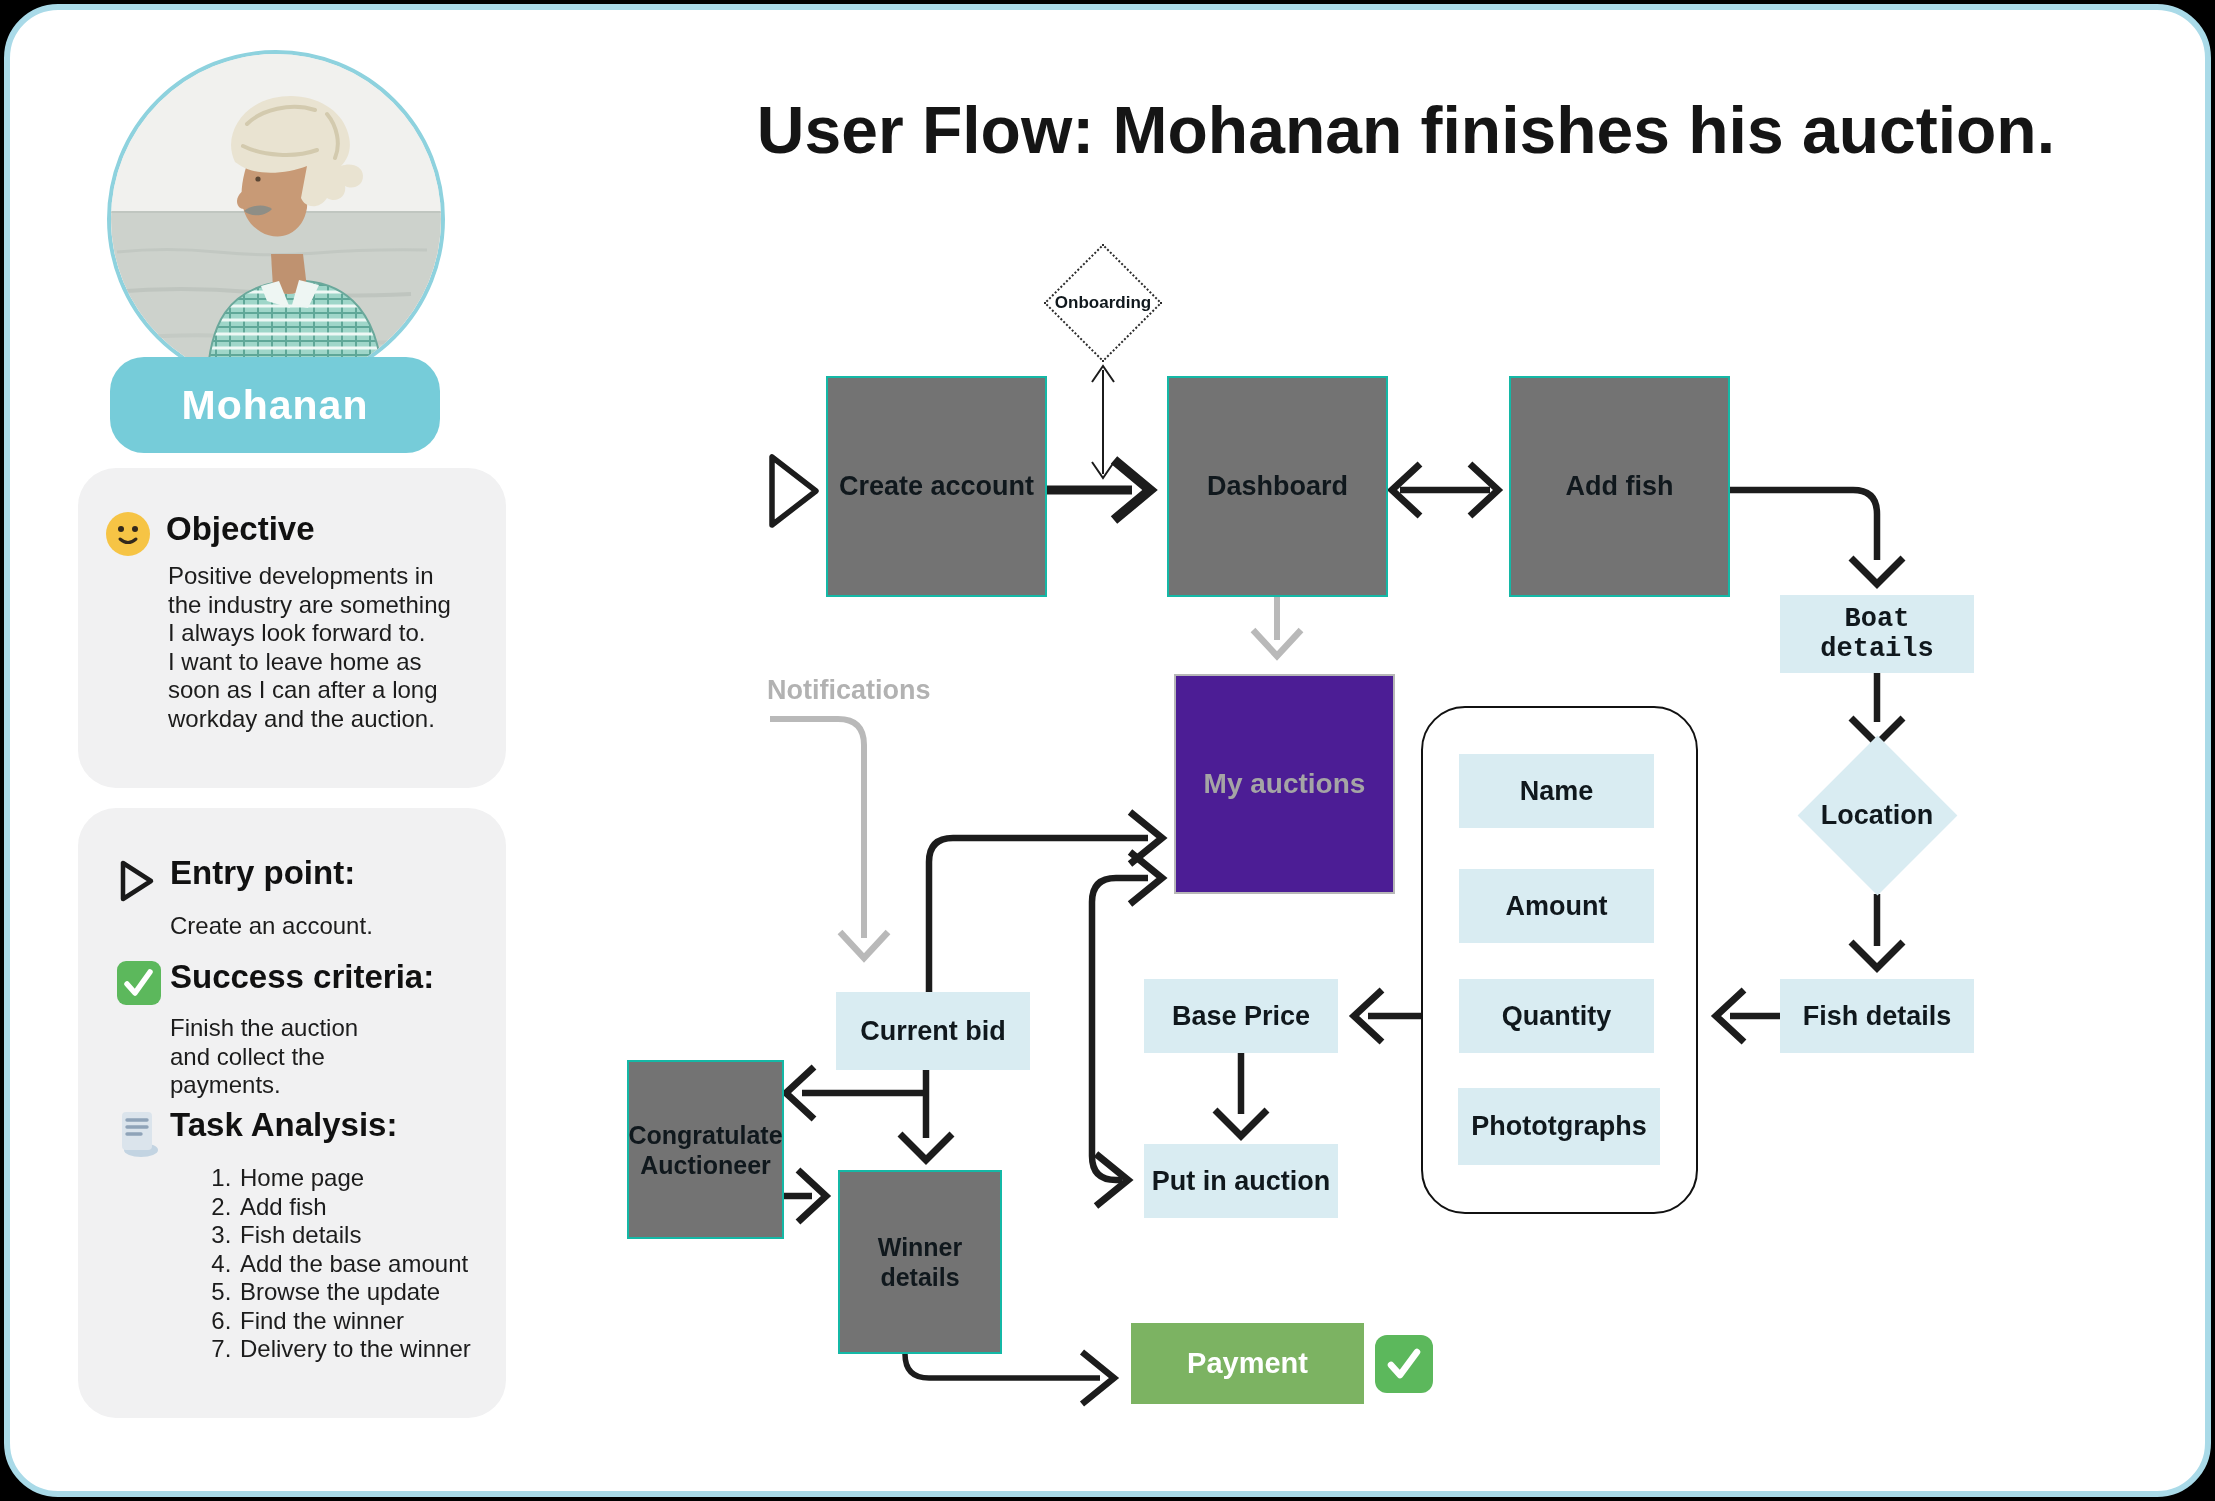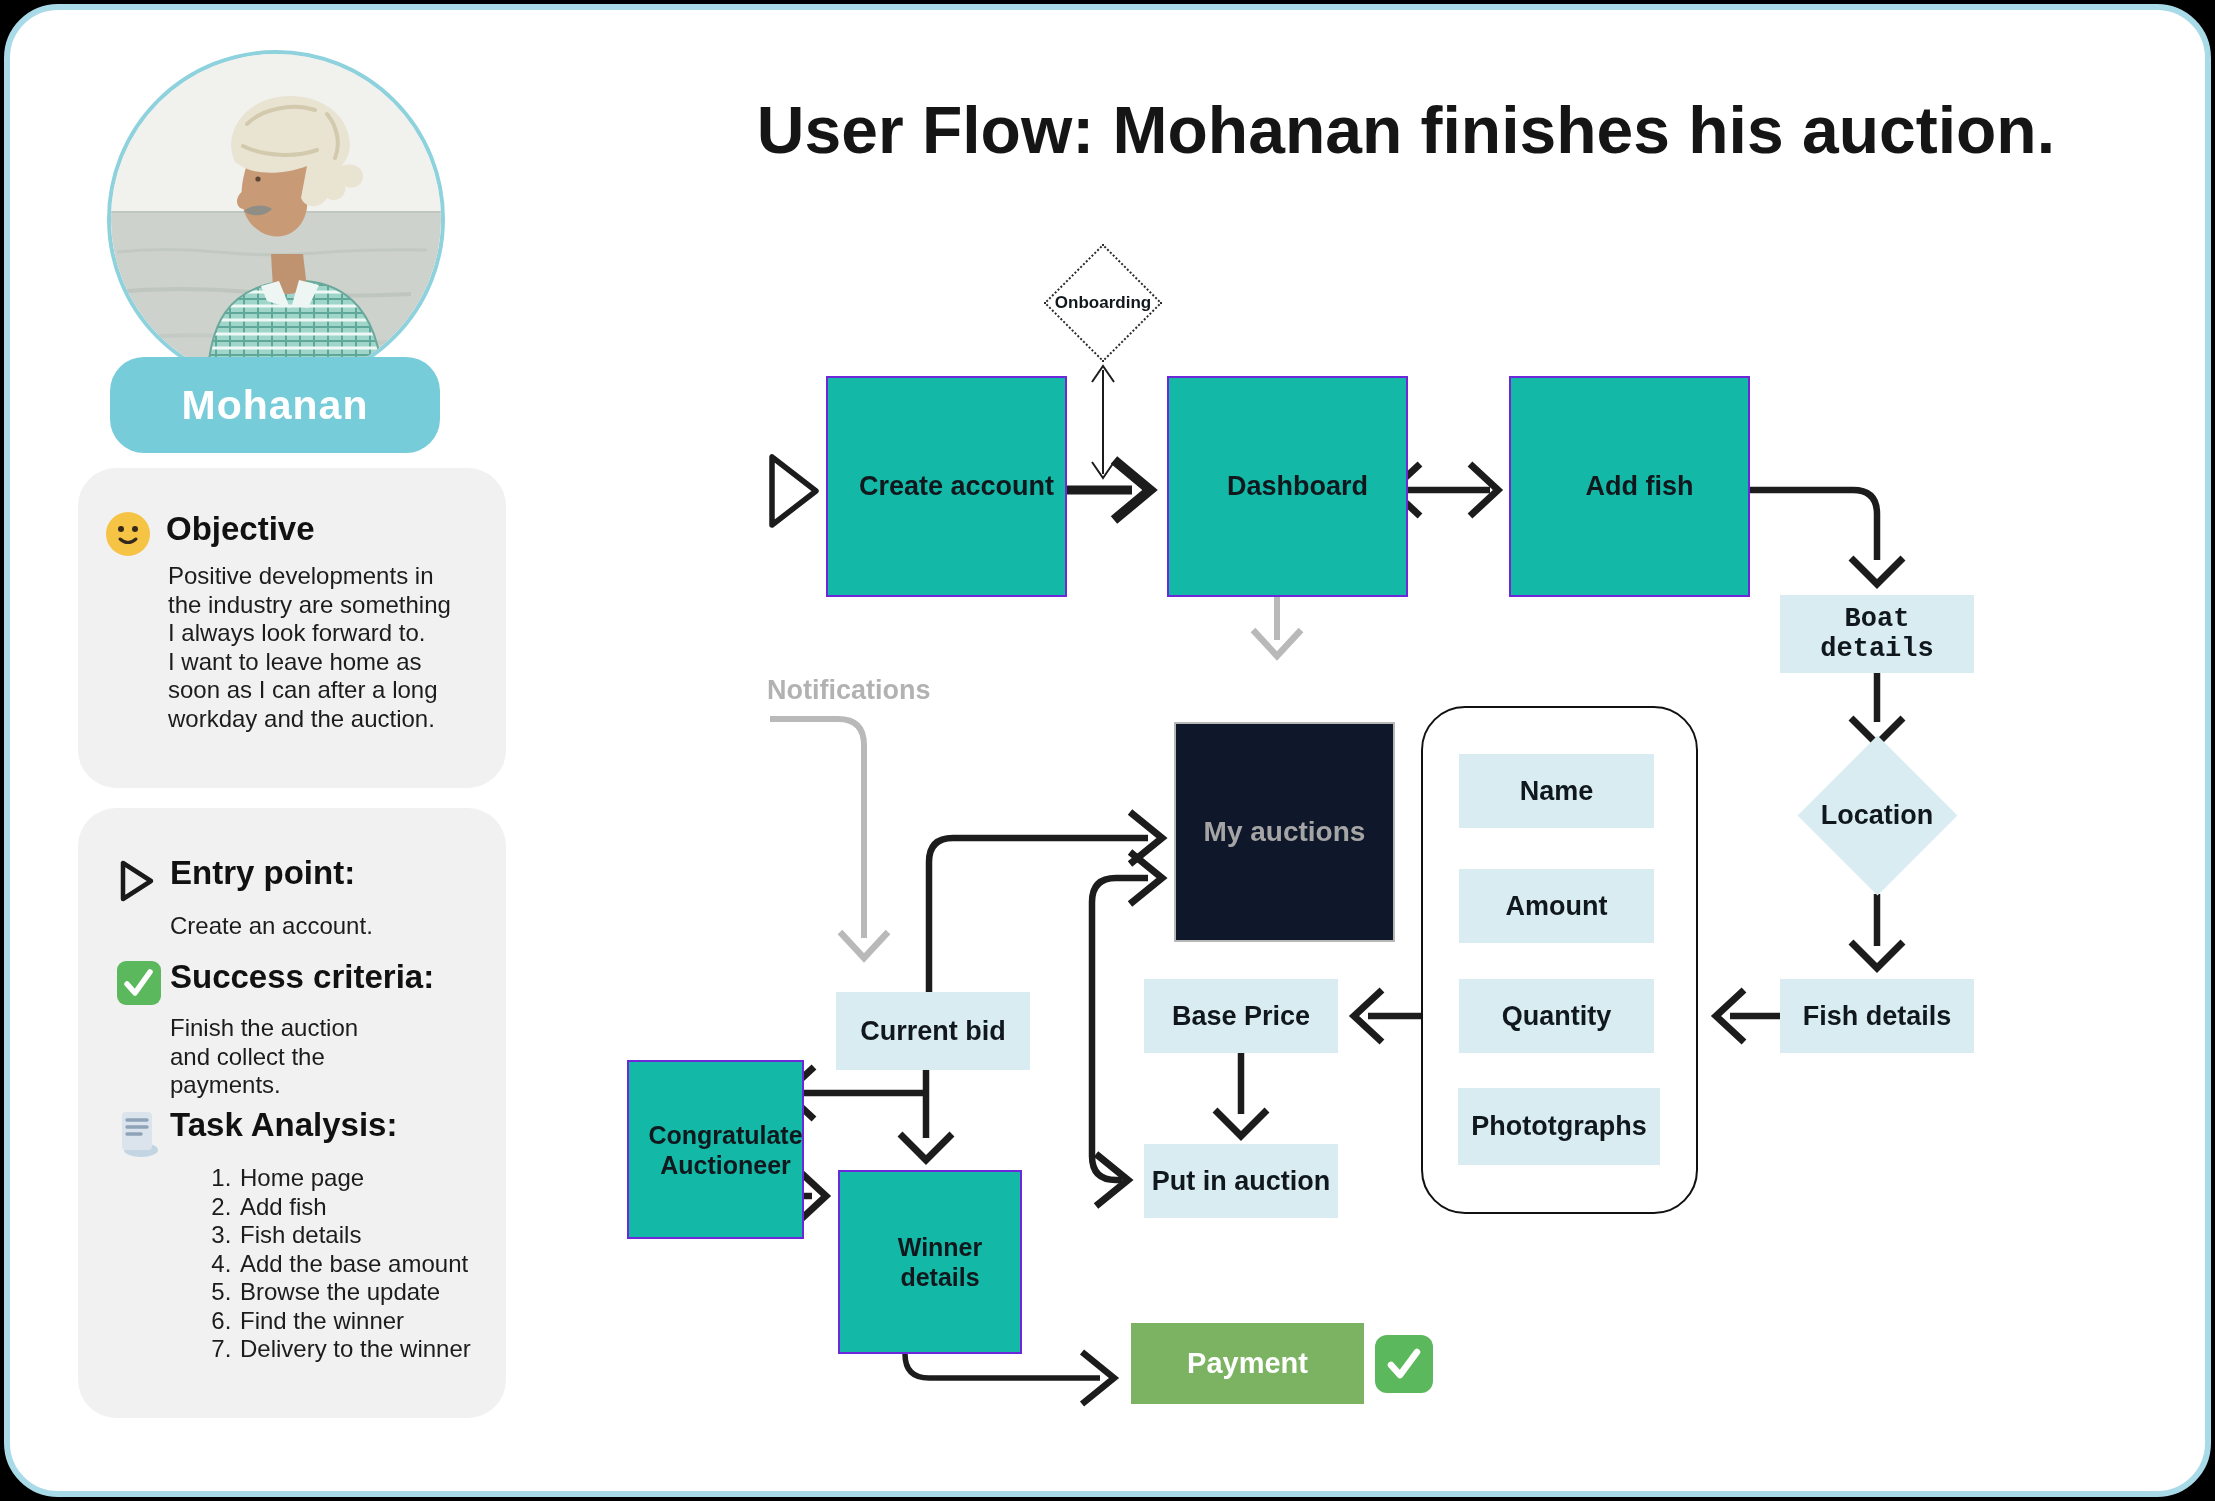--- a/index.html
+++ b/index.html
@@ -23,23 +23,23 @@
            font-size:24px;line-height:28.5px;color:#1c1c1c;}
   ol.tasks li{padding-left:2px;}
 
   
   .title{position:absolute;left:555px;top:92px;width:1500px;text-align:right;
          font-size:66px;font-weight:700;color:#151515;letter-spacing:0;}
 
   
   .node{position:absolute;display:flex;align-items:center;justify-content:center;
         text-align:center;font-size:27px;font-weight:600;color:#10181d;}
-  .proc{background:#14b8a6;border:2px solid #6d28d9;padding-left:20px;}
+  .proc{background:#737373;border:2px solid #14b8a6;}
   .blue{background:#d9ecf2;}
-  .ghost{background:#0f172a;border:2px solid #b7b7b7;color:#a5a5a5;margin-top:48px;}
+  .ghost{background:#4c1d95;border:2px solid #b7b7b7;color:#a5a5a5;}
   .small-label{font-size:25px;line-height:30px;white-space:pre-line;}
   .diamond-wrap{position:absolute;display:flex;align-items:center;justify-content:center;}
   .diamond-shape{position:absolute;left:0;right:0;top:0;bottom:0;margin:auto;transform:rotate(45deg);}
   .diamond-label{position:relative;z-index:2;font-weight:600;color:#10181d;}
   .notif{position:absolute;left:767px;top:675px;font-size:27px;font-weight:600;color:#b2b2b2;}
   .payment{position:absolute;left:1131px;top:1323px;width:233px;height:81px;background:#7cb362;
            display:flex;align-items:center;justify-content:center;color:#fff;
            font-size:29px;font-weight:700;}
   .check-tile{position:absolute;left:1375px;top:1335px;width:58px;height:58px;border-radius:12px;
               background:#5cb85c;display:flex;align-items:center;justify-content:center;}

